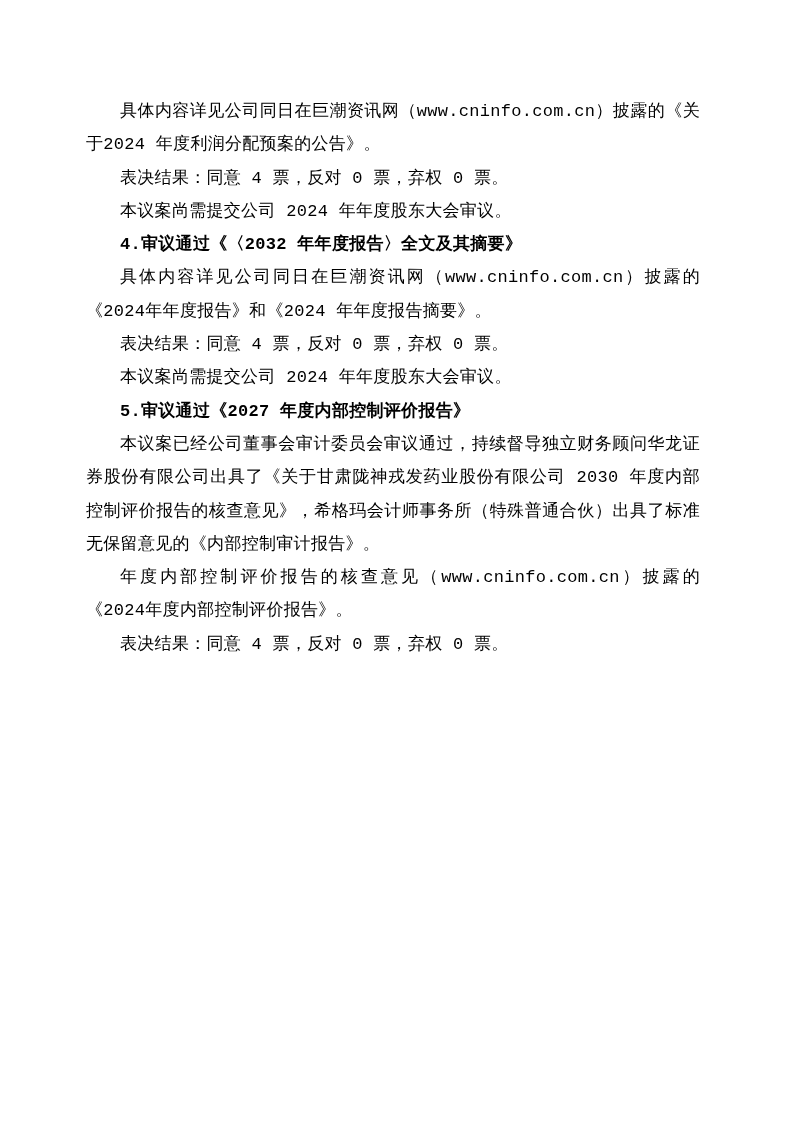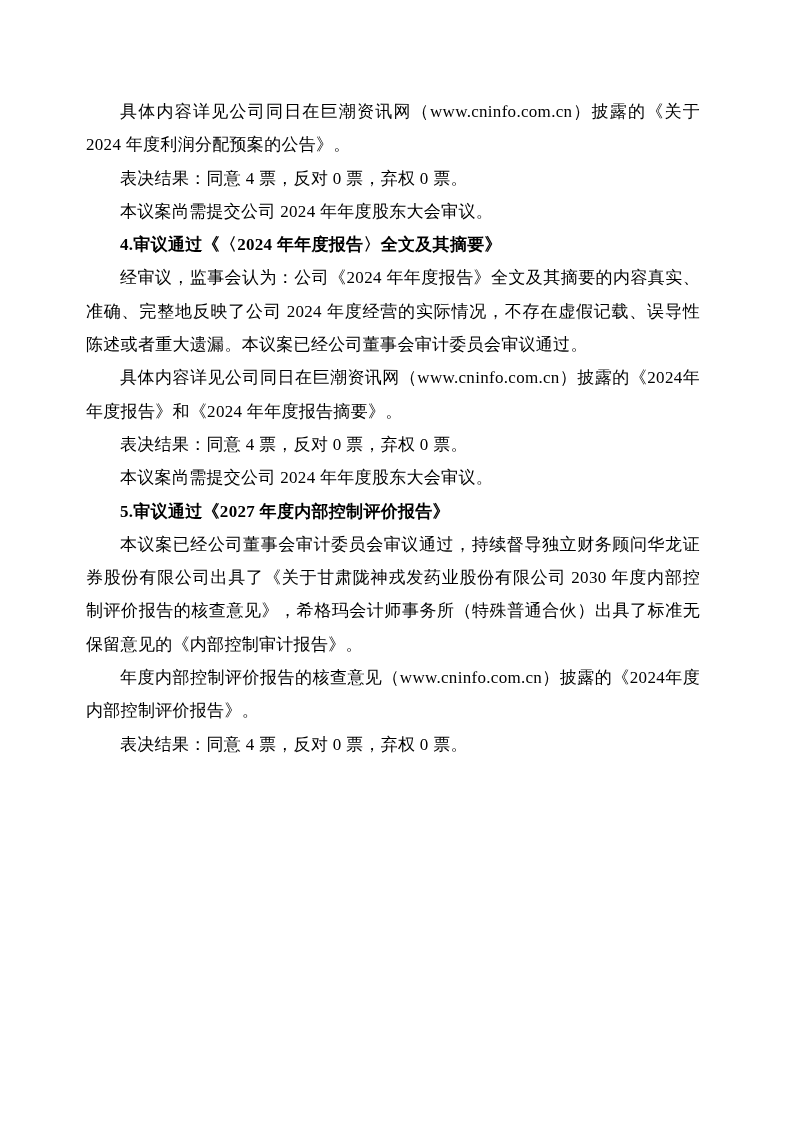--- a/index.html
+++ b/index.html
@@ -6,21 +6,21 @@
     margin: 0;
     padding: 0;
     background: #ffffff;
   }
   .page {
     position: relative;
     width: 794px;
     height: 837px;
     background: #ffffff;
     overflow: hidden;
-    font-family: Liberation Serif, serif;
+    font-family: Liberation Mono, monospace;
   }
   .doc-body {
     position: absolute;
     left: 86px;
     top: 95px;
     width: 614px;
     color: #000000;
     font-size: 17px;
     line-height: 33.3px;
     text-align: justify;
@@ -36,22 +36,21 @@
   }
 </style>
 </head>
 <body>
 
 <div class="page">
   <div class="doc-body">
     <p class="para">具体内容详见公司同日在巨潮资讯网（www.cninfo.com.cn）披露的《关于2024 年度利润分配预案的公告》。</p>
     <p class="para">表决结果：同意 4 票，反对 0 票，弃权 0 票。</p>
     <p class="para">本议案尚需提交公司 2024 年年度股东大会审议。</p>
-    <p class="para heading">4.审议通过《〈2024 年年度报告〉全文及其摘要》</p>
-    <p class="para">经审议，监事会认为：公司《2024 年年度报告》全文及其摘要的内容真实、准确、完整地反映了公司 2024 年度经营的实际情况，不存在虚假记载、误导性陈述或者重大遗漏。本议案已经公司董事会审计委员会审议通过。</p>
+    <p class="para heading">4.审议通过《〈2032 年年度报告〉全文及其摘要》</p>
     <p class="para">具体内容详见公司同日在巨潮资讯网（www.cninfo.com.cn）披露的《2024年年度报告》和《2024 年年度报告摘要》。</p>
     <p class="para">表决结果：同意 4 票，反对 0 票，弃权 0 票。</p>
     <p class="para">本议案尚需提交公司 2024 年年度股东大会审议。</p>
     <p class="para heading">5.审议通过《2027 年度内部控制评价报告》</p>
     <p class="para">本议案已经公司董事会审计委员会审议通过，持续督导独立财务顾问华龙证券股份有限公司出具了《关于甘肃陇神戎发药业股份有限公司 2030 年度内部控制评价报告的核查意见》，希格玛会计师事务所（特殊普通合伙）出具了标准无保留意见的《内部控制审计报告》。</p>
     <p class="para">年度内部控制评价报告的核查意见（www.cninfo.com.cn）披露的《2024年度内部控制评价报告》。</p>
     <p class="para">表决结果：同意 4 票，反对 0 票，弃权 0 票。</p>
   </div>
 </div>
 

